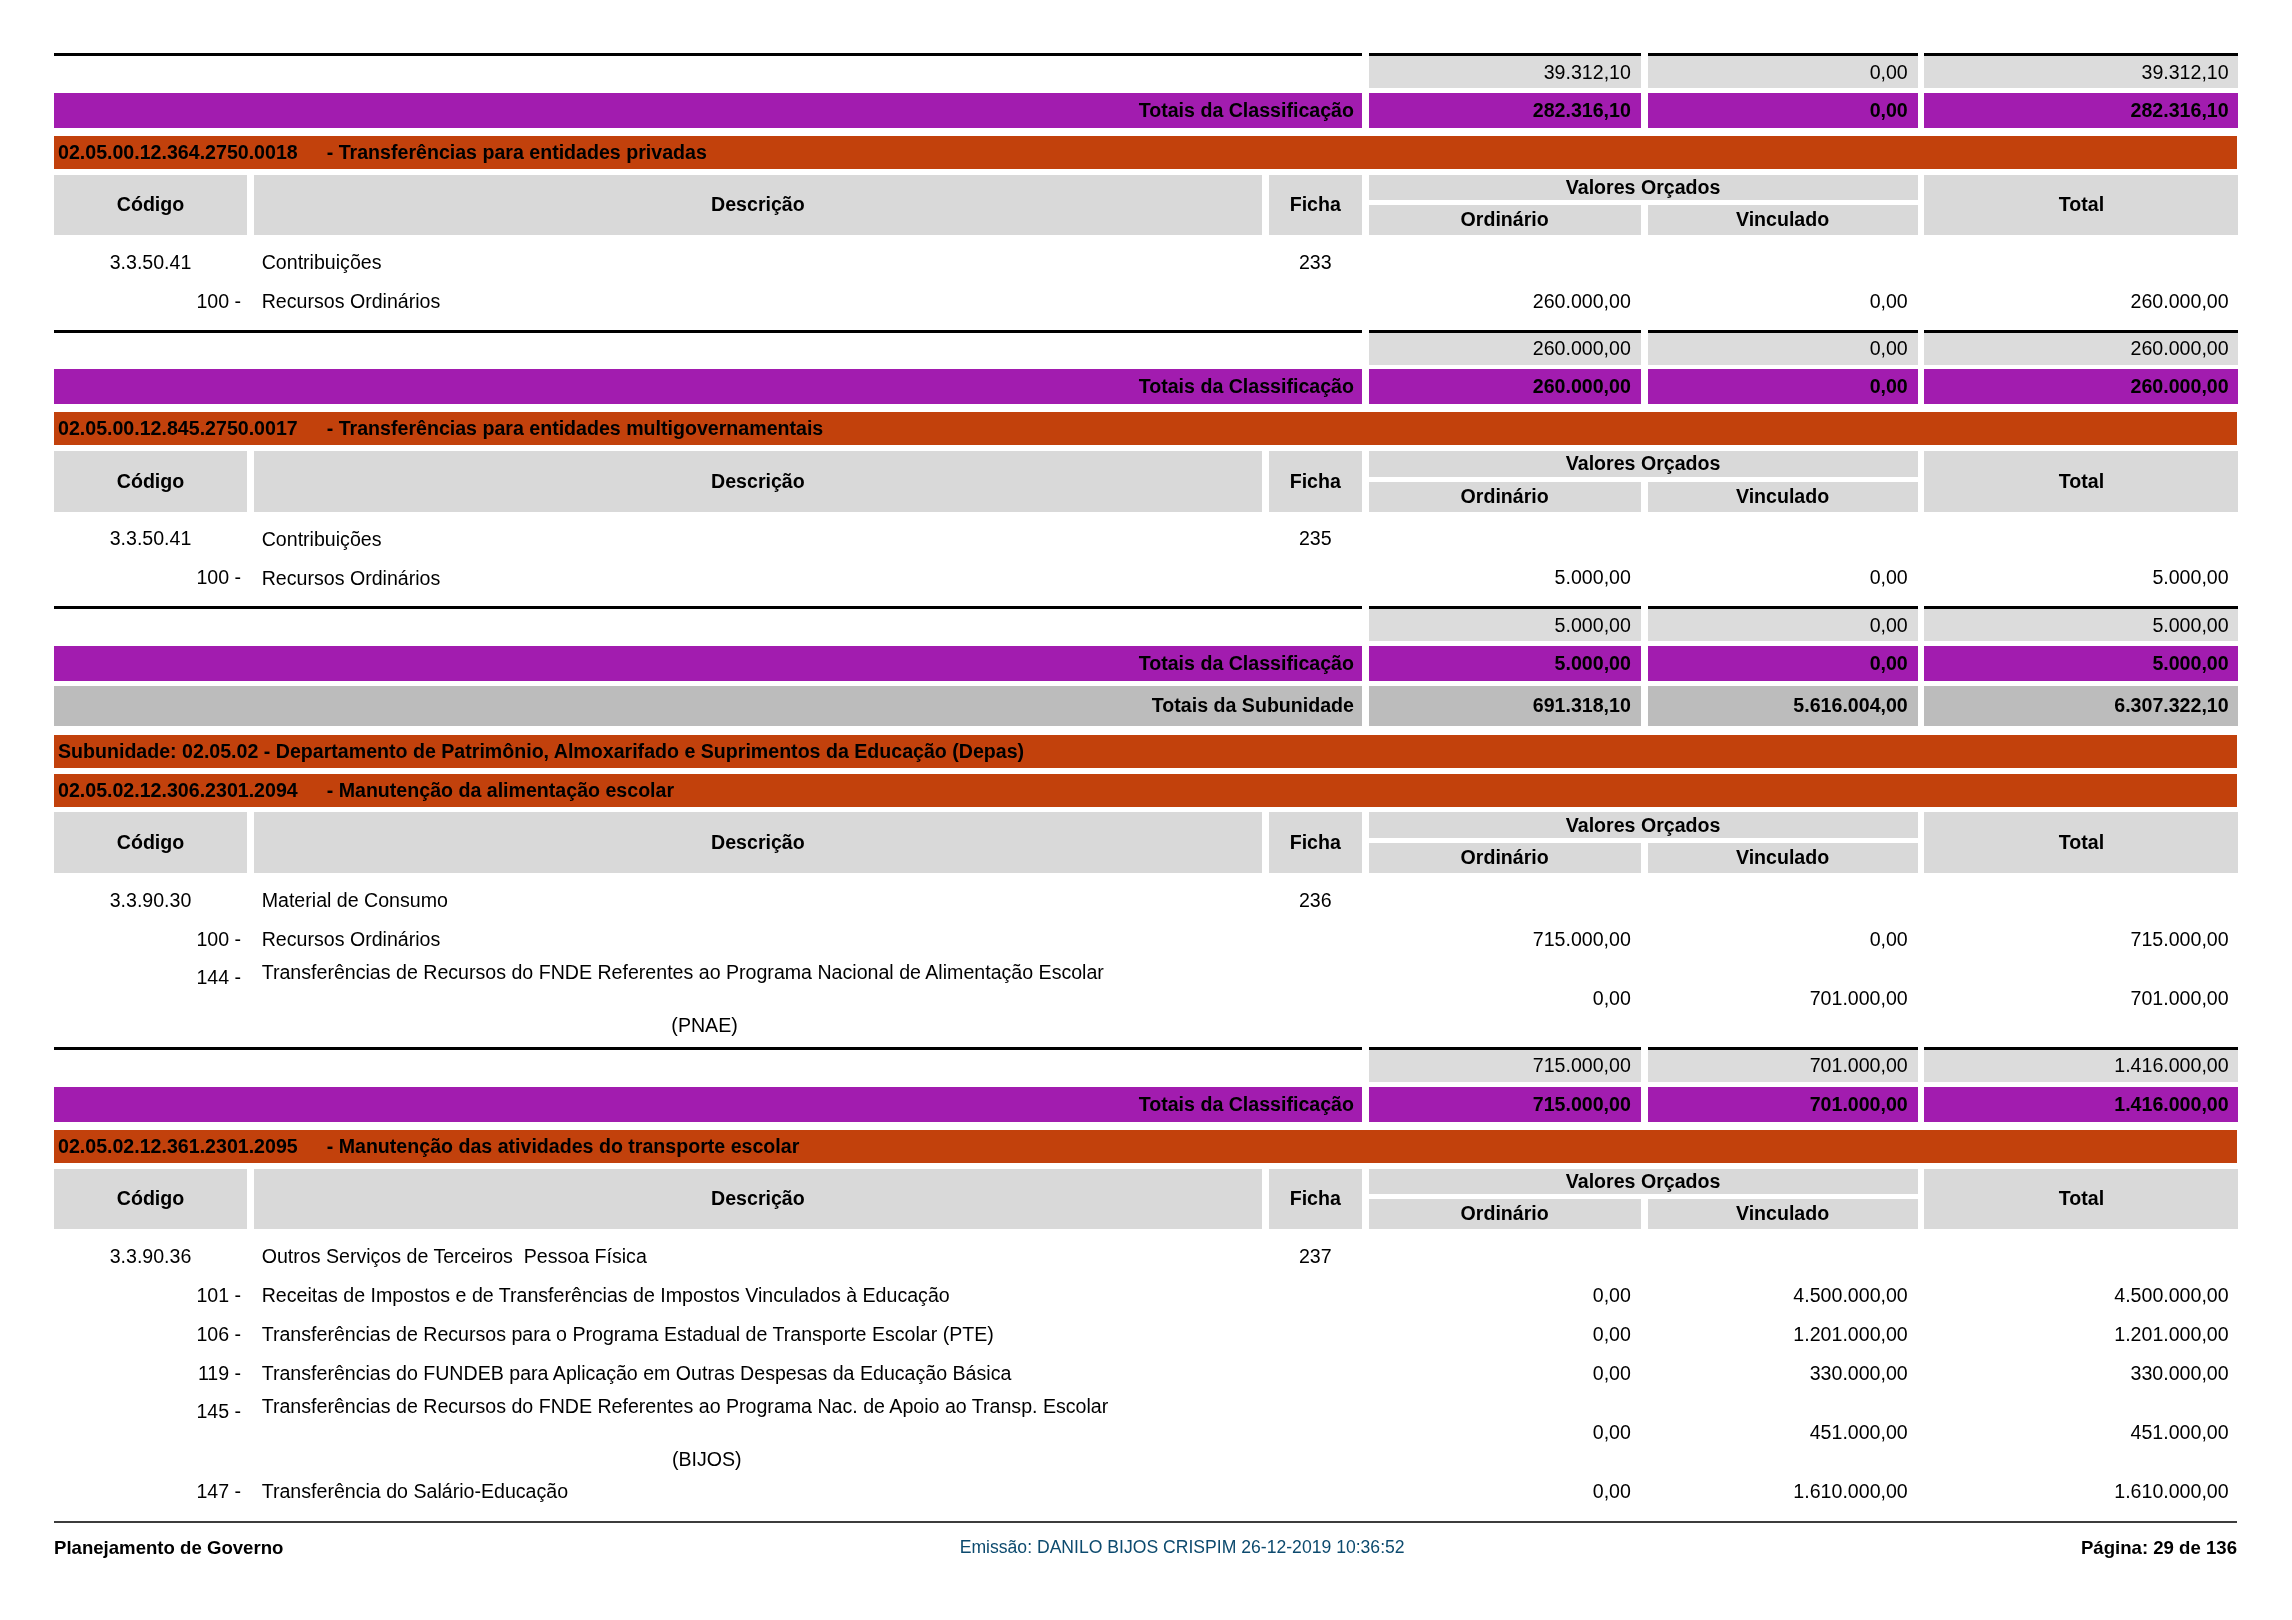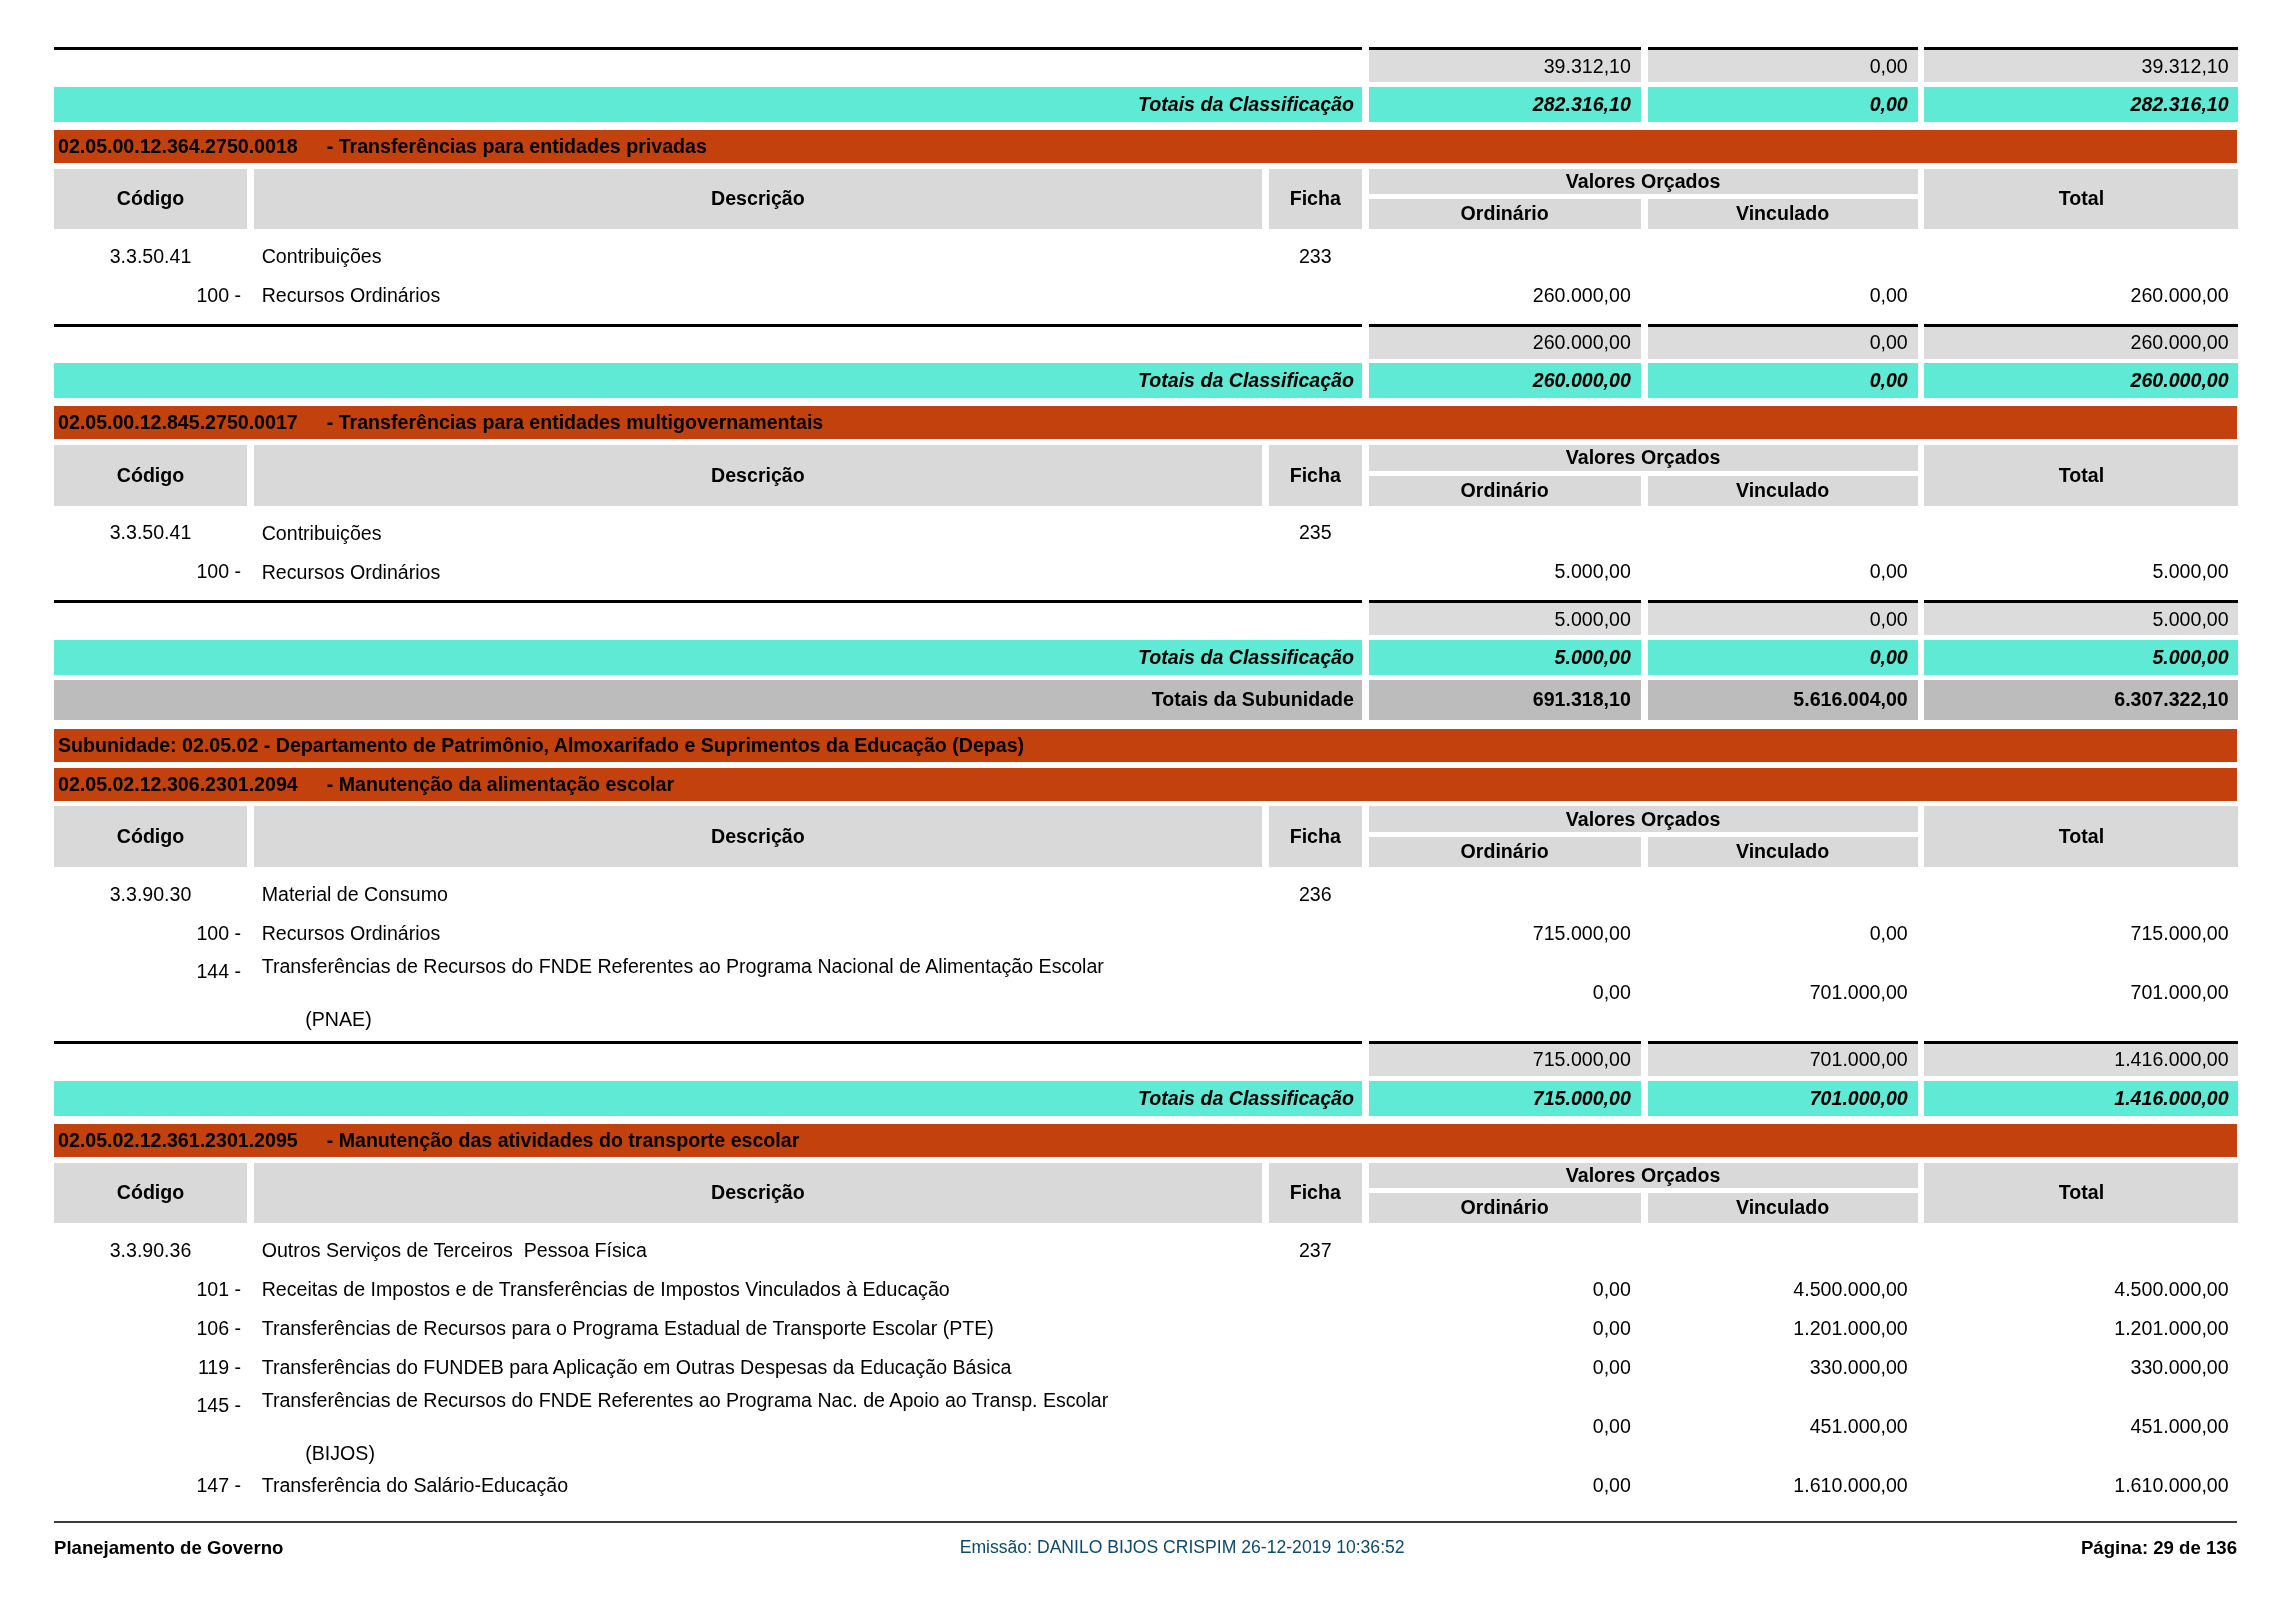--- a/index.html
+++ b/index.html
@@ -1,39 +1,39 @@
 <!DOCTYPE html>
 <html><head>
 <meta charset="utf-8">
 <style>
   * { margin:0; padding:0; box-sizing:border-box; }
   html,body { background:#fff; }
   .page {
     position:relative; width:2293px; height:1620px; background:#fff;
     font-family:"Liberation Sans", sans-serif; color:#000; overflow:hidden;
   }
-  .content { position:absolute; top:47px; left:54px; width:2183px; }
+  .content { position:absolute; top:53px; left:54px; width:2183px;text-align:center; }
 
   .grid {
     display:grid;
     grid-template-columns:193px 1008px 93px 272px 270px 314px;
     column-gap:6.9px;
   }
 
   .cell { display:flex; align-items:center; font-size:19.6px; }
   .num  { justify-content:flex-end; padding-right:9.8px; }
   .ctr  { justify-content:center; }
   .bold { font-weight:bold; }
   .desc { padding-left:7.8px; white-space:pre-wrap; line-height:26.5px; }
   .col4 { grid-column:4; } .col5 { grid-column:5; } .col6 { grid-column:6; }
   .span123 { grid-column:1 / 4; }
   .lbl { grid-column:1 / 4; justify-content:flex-end; padding-right:7.8px; font-weight:bold; }
 
   .bg-light { background:#dcdcdc; }
-  .bg-mid   { background:#5eead4;font-style:italic; }
+  .bg-mid   { background:#a21caf; }
   .bg-dark  { background:#bcbcbc; }
   .bt { border-top:3.9px solid #000; }
 
   .bar {
     background:#c2410c; height:33px; display:flex; align-items:center;
     padding-left:4px; font-weight:bold; font-size:19.6px; margin-bottom:5.9px;
   }
   .bar .code { margin-right:29px; }
 
   .thead { grid-template-rows:25.5px 30px; row-gap:4.9px; margin-bottom:7.8px; }

